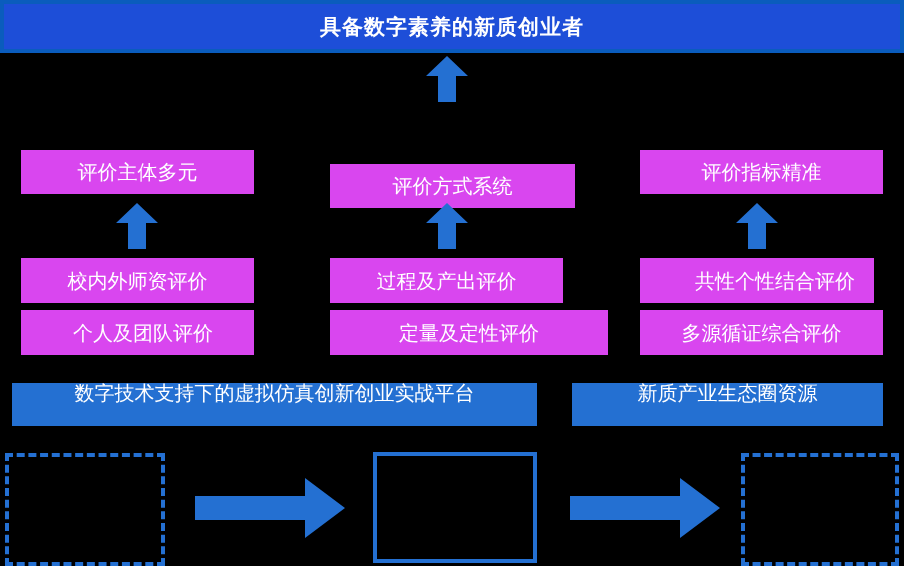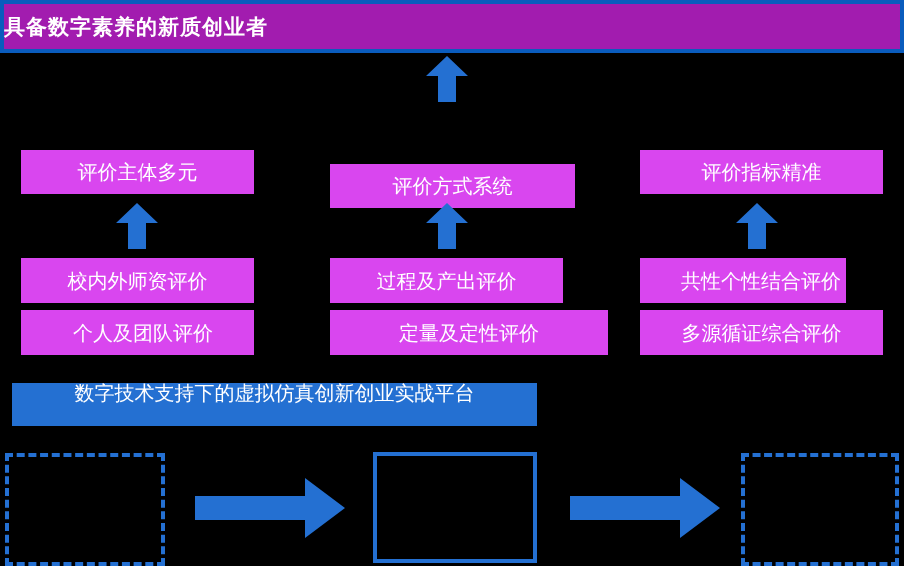--- a/index.html
+++ b/index.html
@@ -23,24 +23,25 @@
   }
 
   
   .title-bar {
     position: absolute;
     left: 0px;
     top: 0px;
     width: 904px;
     height: 53px;
     box-sizing: border-box;
-    background: #a21caf;
+    background: #1d4ed8;
     border: 4px solid #0a5cbd;
     display: flex;
     align-items: center;
+    justify-content: center;
   }
   .title-bar .title-text {
     color: #ffffff;
     font-size: 21px;
     font-weight: bold;
     letter-spacing: 1px;
     line-height: 1;
     white-space: nowrap;
   }
 
@@ -153,29 +154,32 @@
   </div>
 
   <div class="blue-box hdr-box" style="left:640px; top:150px; width:243px;">
     <span class="box-text">评价指标精准</span>
   </div>
   <div class="arrow-up" style="left:736px; top:203px;">
     <svg width="42" height="46" viewBox="0 0 42 46" xmlns="http://www.w3.org/2000/svg">
       <polygon points="21,0 42,20 30,20 30,46 12,46 12,20 0,20" fill="#2470d2"></polygon>
     </svg>
   </div>
-  <div class="blue-box sub-box" style="left:640px; top:258px; width:206px;padding-left:36px;">
+  <div class="blue-box sub-box" style="left:640px; top:258px; width:234px;padding-left:36px;">
     <span class="box-text">共性个性结合评价</span>
   </div>
   <div class="blue-box sub-box" style="left:640px; top:310px; width:243px;">
     <span class="box-text">多源循证综合评价</span>
   </div>
 
   <div class="platform-bar" style="left:12px; top:383px; width:525px;">
     <span class="bar-text">数字技术支持下的虚拟仿真创新创业实战平台</span>
+  </div>
+  <div class="platform-bar" style="left:572px; top:383px; width:311px;">
+    <span class="bar-text">新质产业生态圈资源</span>
   </div>
 
   <div class="frame frame-dashed" style="left:5px; top:453px; width:160px; height:113px;"></div>
 
   <div class="arrow-right" style="left:195px; top:478px;">
     <svg width="150" height="60" viewBox="0 0 150 60" xmlns="http://www.w3.org/2000/svg">
       <polygon points="0,18 110,18 110,0 150,30 110,60 110,42 0,42" fill="#2470d2"></polygon>
     </svg>
   </div>
 

